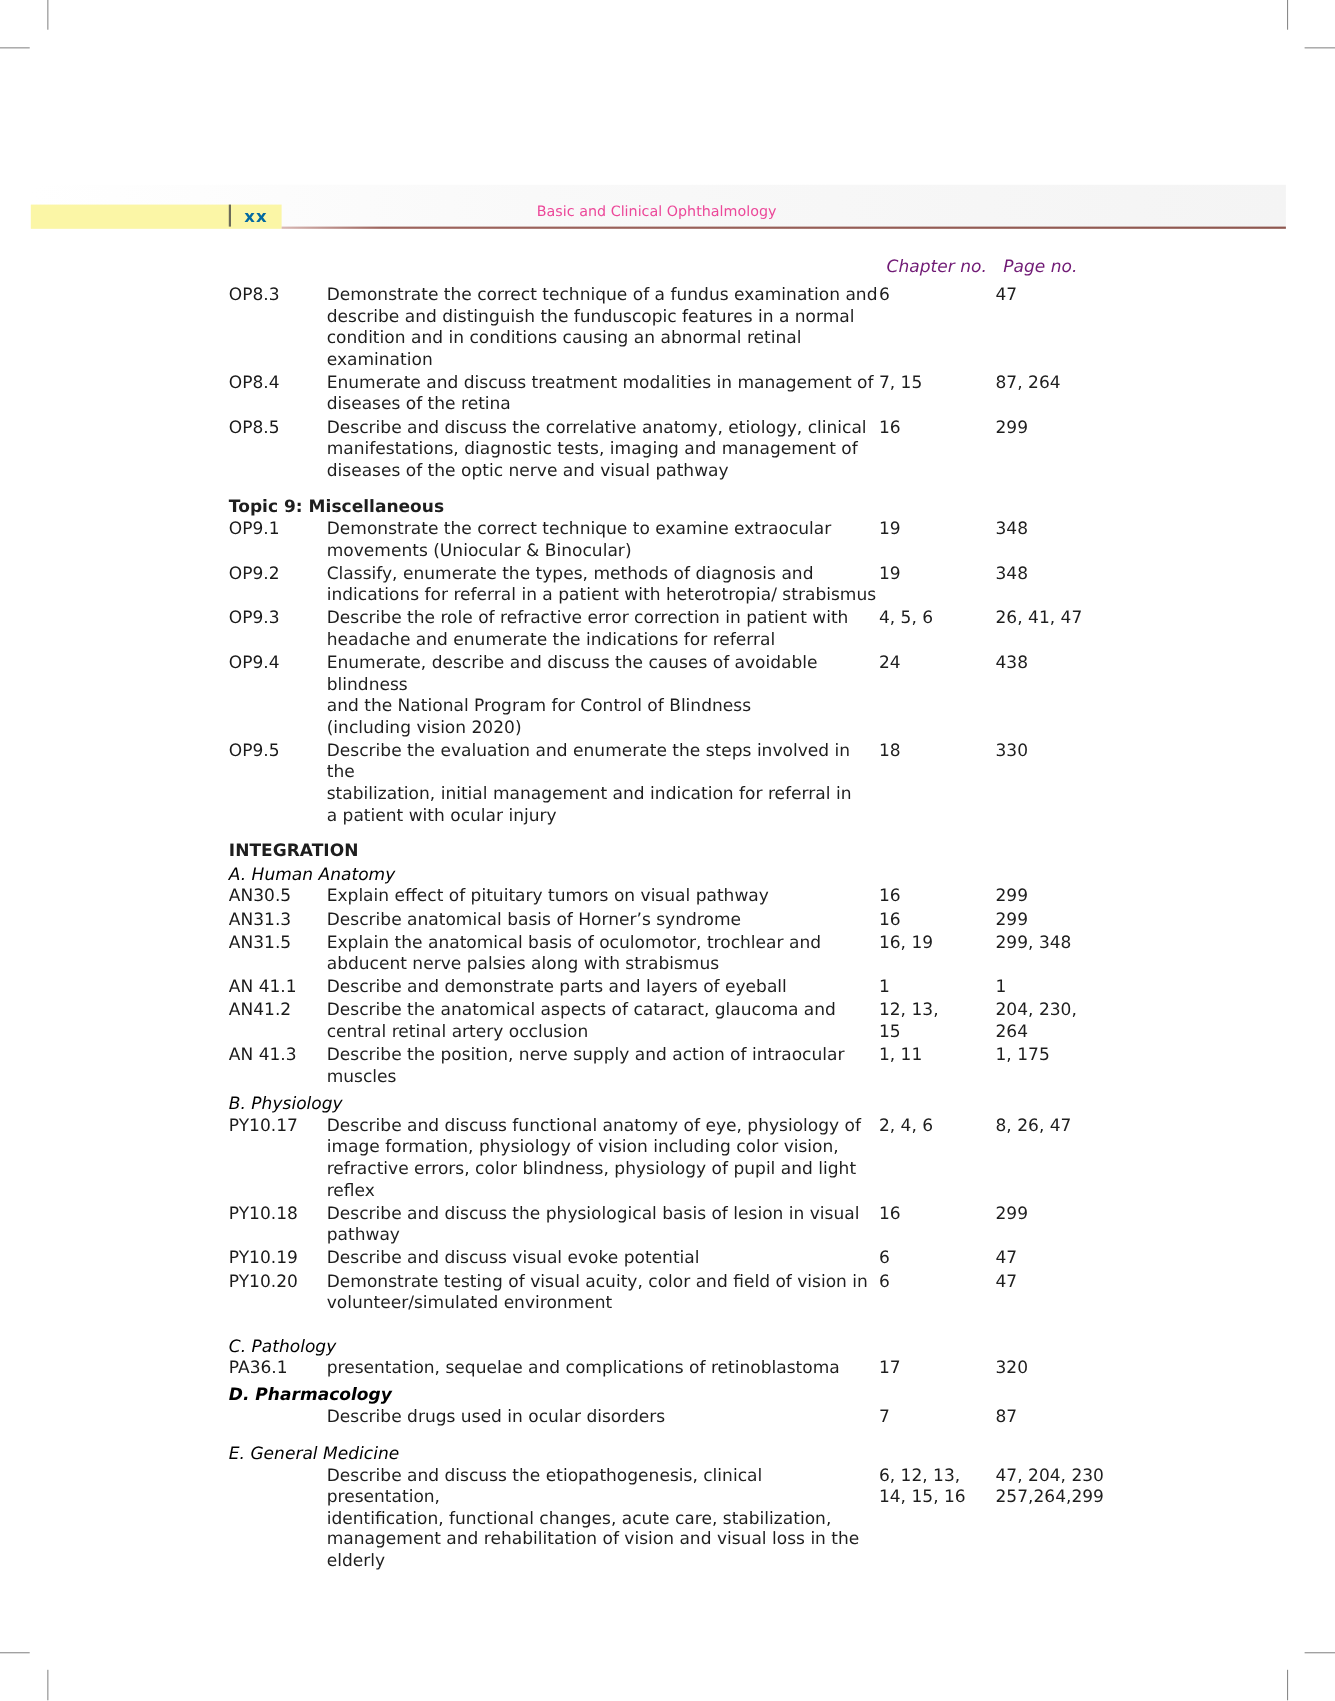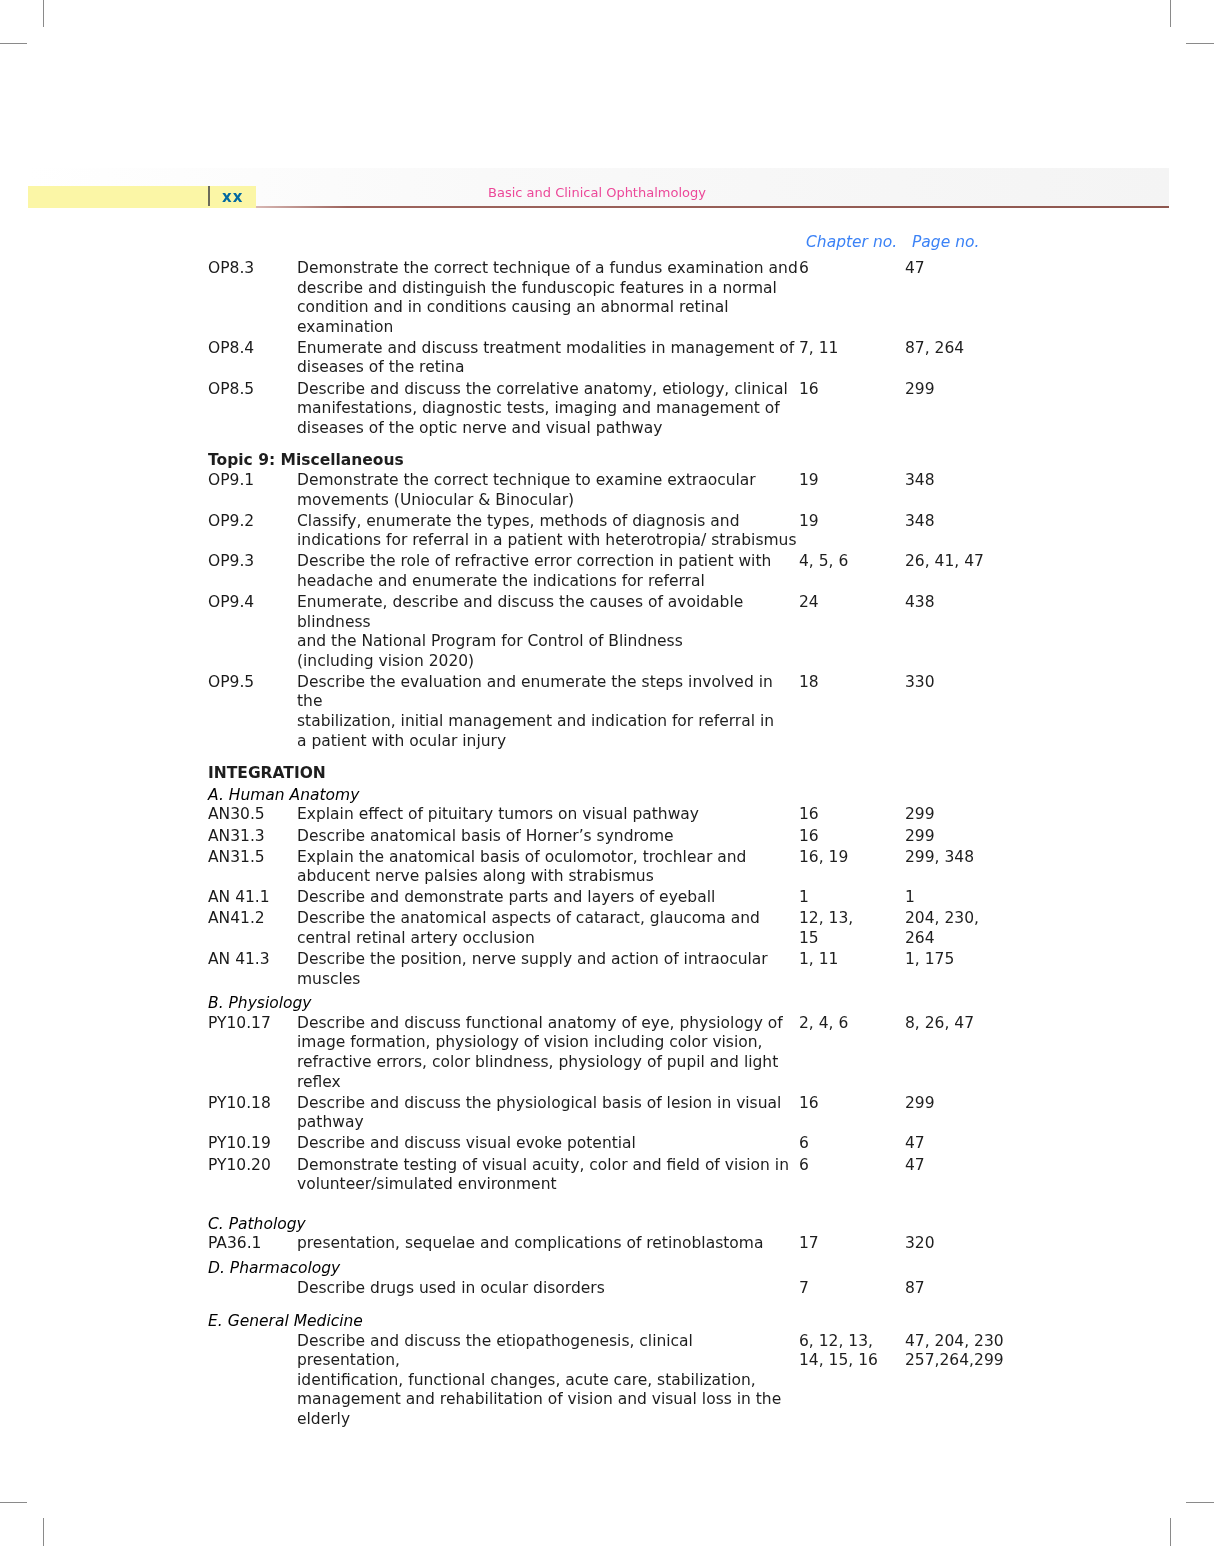--- a/index.html
+++ b/index.html
@@ -29,21 +29,21 @@
     .running-title {
       position: absolute; left: 488px; top: 185px; font-size: 13px; color: #ec4899;
     }
     .header-rule {
       position: absolute; left: 256px; top: 206px; width: 913px; height: 2px;
       background: linear-gradient(to right, #d8b8b4 0%, #9d645d 10%, #8e574f 100%);
     }
 
     
     .content { position: absolute; left: 208px; top: 233px; width: 820px; font-size: 15.5px; line-height: 19.6px; }
-    .colhead { position: relative; height: 26px; font-style: italic; color: #3b82f6; }
+    .colhead { position: relative; height: 26px; font-style: italic; color: #701a75; }
     .colhead span { position: absolute; top: 0; }
     .row { position: relative; display: flex; margin-bottom: 1.5px; }
     .code { width: 89px; flex: none; font-weight: normal; color: #1a1a1a; }
     .desc { width: 502px; flex: none; }
     .ch { width: 106px; flex: none; }
     .pg { width: 120px; flex: none; }
     .topic { font-weight: bold; margin-top: 13px; }
     .sub { font-style: italic; color: #000000; margin-top: 2px; }
   </style>
 </head>
@@ -85,21 +85,21 @@
           <div>47</div>
         </div>
       </div>
       <div class="row">
         <div class="code">OP8.4</div>
         <div class="desc">
           <div>Enumerate and discuss treatment modalities in management of</div>
           <div>diseases of the retina</div>
         </div>
         <div class="ch">
-          <div>7, 11</div>
+          <div>7, 15</div>
         </div>
         <div class="pg">
           <div>87, 264</div>
         </div>
       </div>
       <div class="row">
         <div class="code">OP8.5</div>
         <div class="desc">
           <div>Describe and discuss the correlative anatomy, etiology, clinical</div>
           <div>manifestations, diagnostic tests, imaging and management of</div>
@@ -321,21 +321,21 @@
         <div class="desc">
           <div>presentation, sequelae and complications of retinoblastoma</div>
         </div>
         <div class="ch">
           <div>17</div>
         </div>
         <div class="pg">
           <div>320</div>
         </div>
       </div>
-      <div class="sub" style="margin-top: 5px;">D. Pharmacology</div>
+      <div class="sub" style="margin-top: 5px; font-weight: bold;">D. Pharmacology</div>
       <div class="row">
         <div class="code"></div>
         <div class="desc">
           <div>Describe drugs used in ocular disorders</div>
         </div>
         <div class="ch">
           <div>7</div>
         </div>
         <div class="pg">
           <div>87</div>

